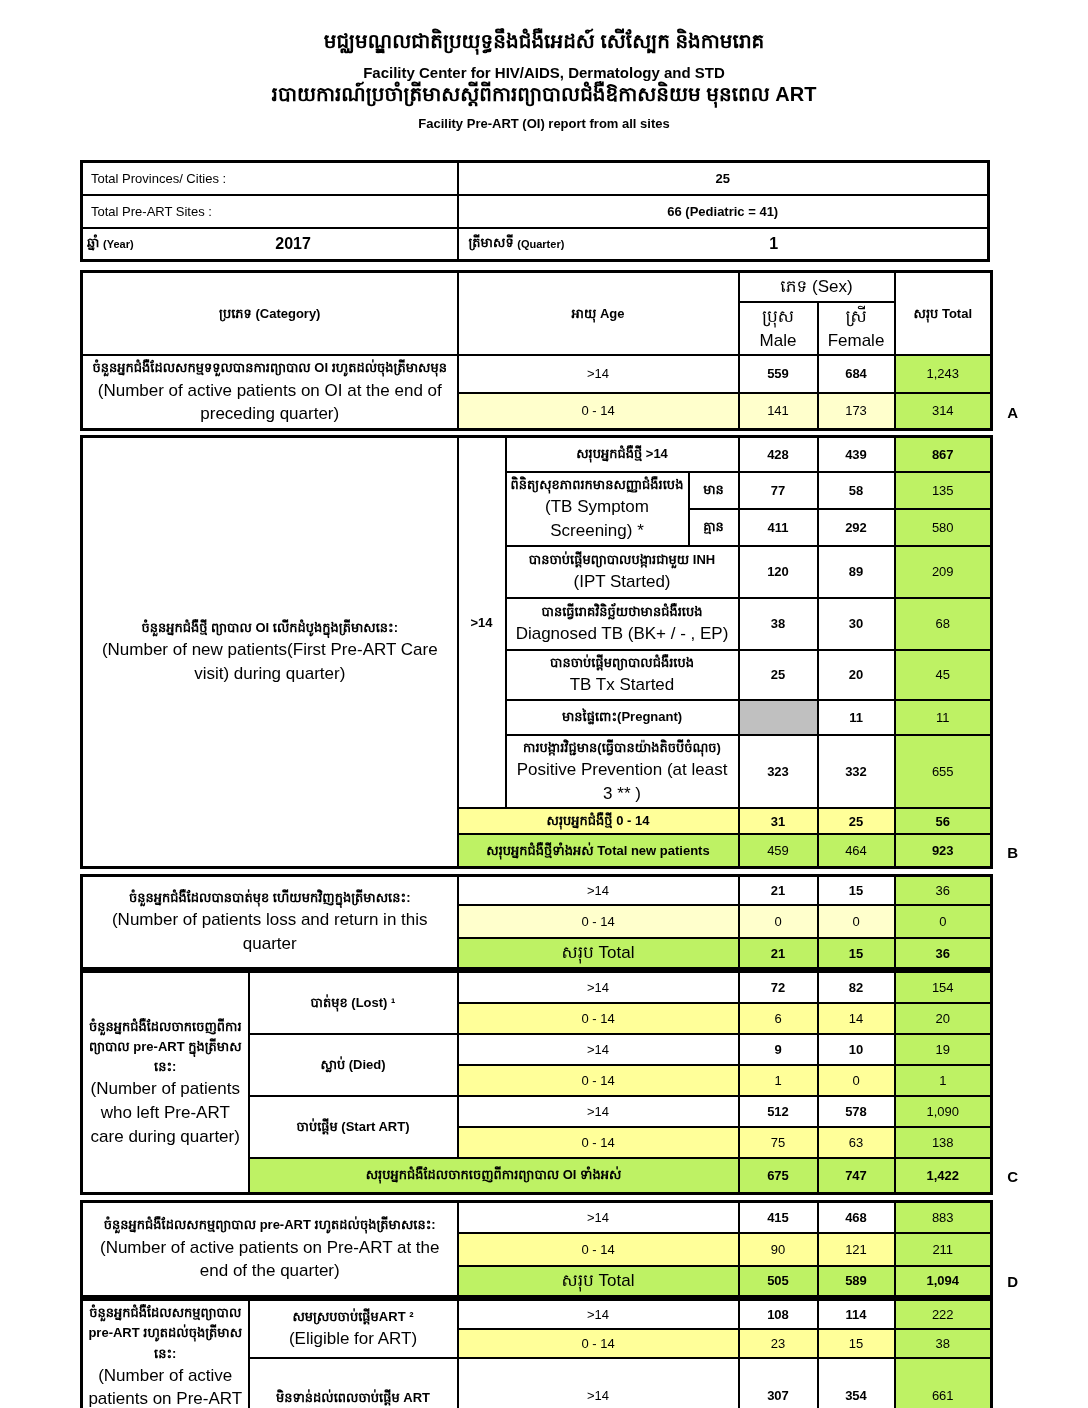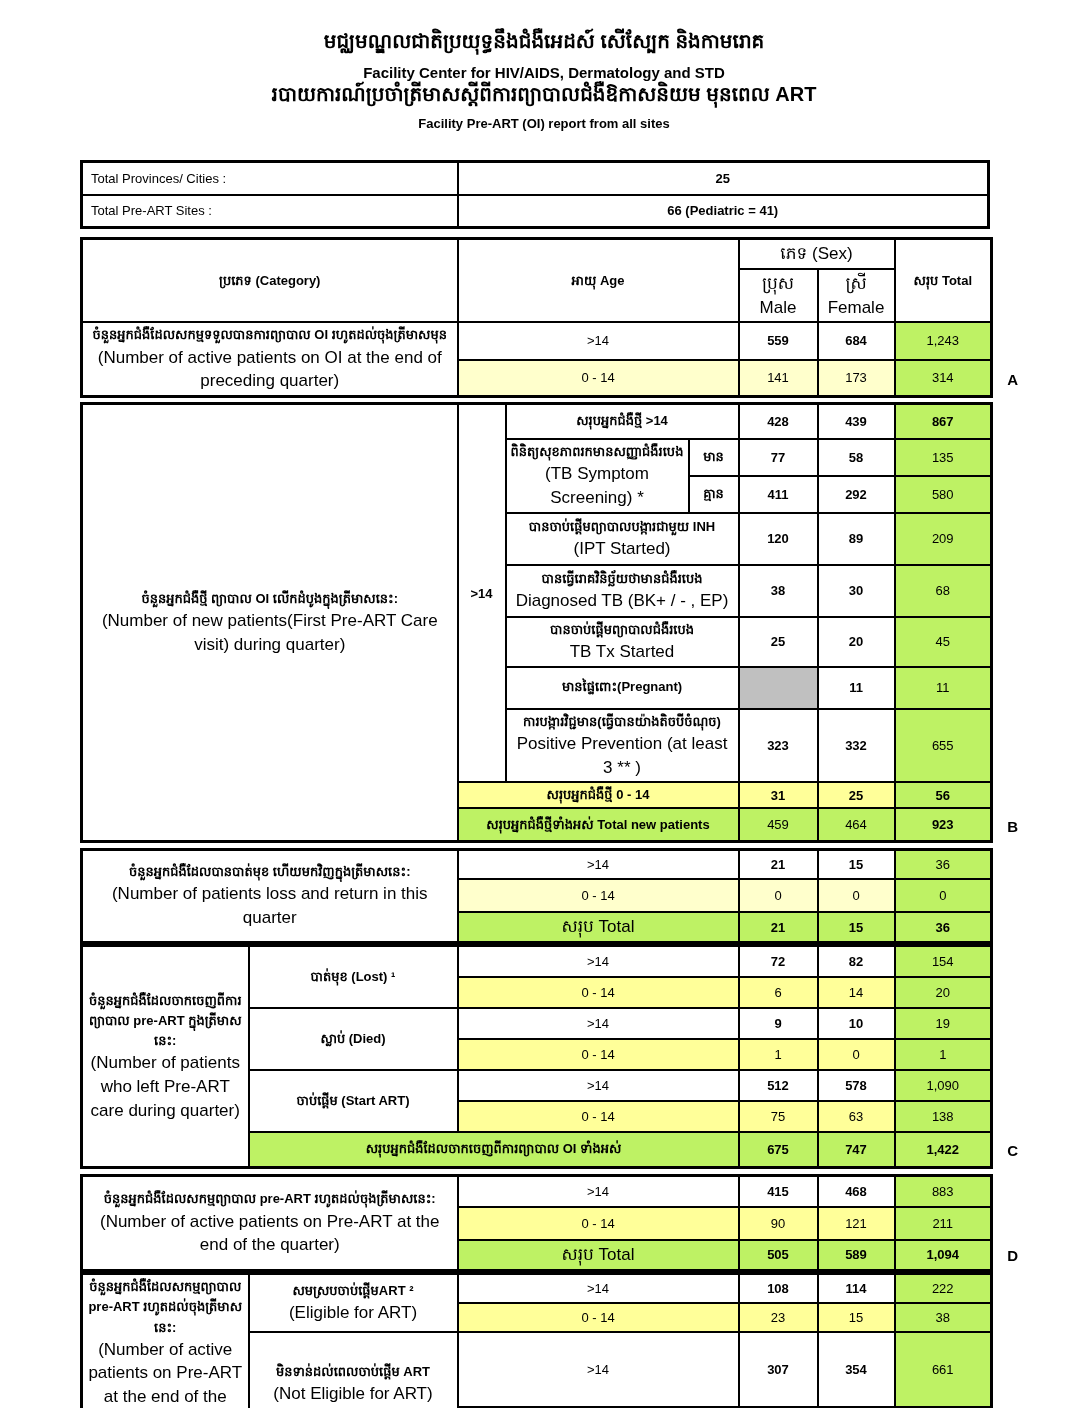--- a/index.html
+++ b/index.html
@@ -64,20 +64,36 @@
         </colgroup>
       <tbody>
           <tr>
         <td class="lbl">Total Provinces/ Cities :</td>
         <td class="bigval">25</td>
       </tr>
       <tr>
         <td class="lbl">Total Pre-ART Sites :</td>
         <td class="bigval">66 (Pediatric = 41)</td>
       </tr>
+      <tr>
+        <td>
+          <div class="flexrow">
+            <span class="kmlbl">ឆ្នាំ</span>&nbsp;
+            <span class="smlbl">(Year)</span>
+            <span class="grow bigval">2017</span>
+          </div>
+        </td>
+        <td>
+          <div class="flexrow" style="padding-left:6px;">
+            <span class="kmlbl">ត្រីមាសទី</span>&nbsp;
+            <span class="smlbl">(Quarter)</span>
+            <span class="grow bigval">1</span>
+          </div>
+        </td>
+      </tr>
     </tbody>
       </table>
 
     <div class="tblwrap gap8">
       <table class="t outer3">
         <colgroup>
             <col style="width:376px">
             <col style="width:281px">
             <col style="width:79px">
             <col style="width:77px">
@@ -193,21 +209,21 @@
         <tr>
           <td colspan="2" style="height:43px;">
             <span class="km">បានចាប់ផ្ដើមព្យាបាលជំងឺរបេង</span>
             <span class="en">TB  Tx  Started</span>
           </td>
           <td class="b">25</td>
           <td class="b">20</td>
           <td class="cy">45</td>
         </tr>
         <tr>
-          <td colspan="2" style="height:42px;">
+          <td colspan="2" style="height:35px;">
                 <span class="km">មានផ្ទៃពោះ(Pregnant)</span>
               </td>
           <td class="gy"></td>
           <td class="b">11</td>
           <td class="cy">11</td>
         </tr>
         <tr>
           <td colspan="2" style="height:48px;">
             <span class="km">ការបង្ការវិជ្ជមាន(ធ្វើបានយ៉ាងតិចបីចំណុច)</span>
             <span class="en">Positive  Prevention  (at  least  3  ** )</span>

